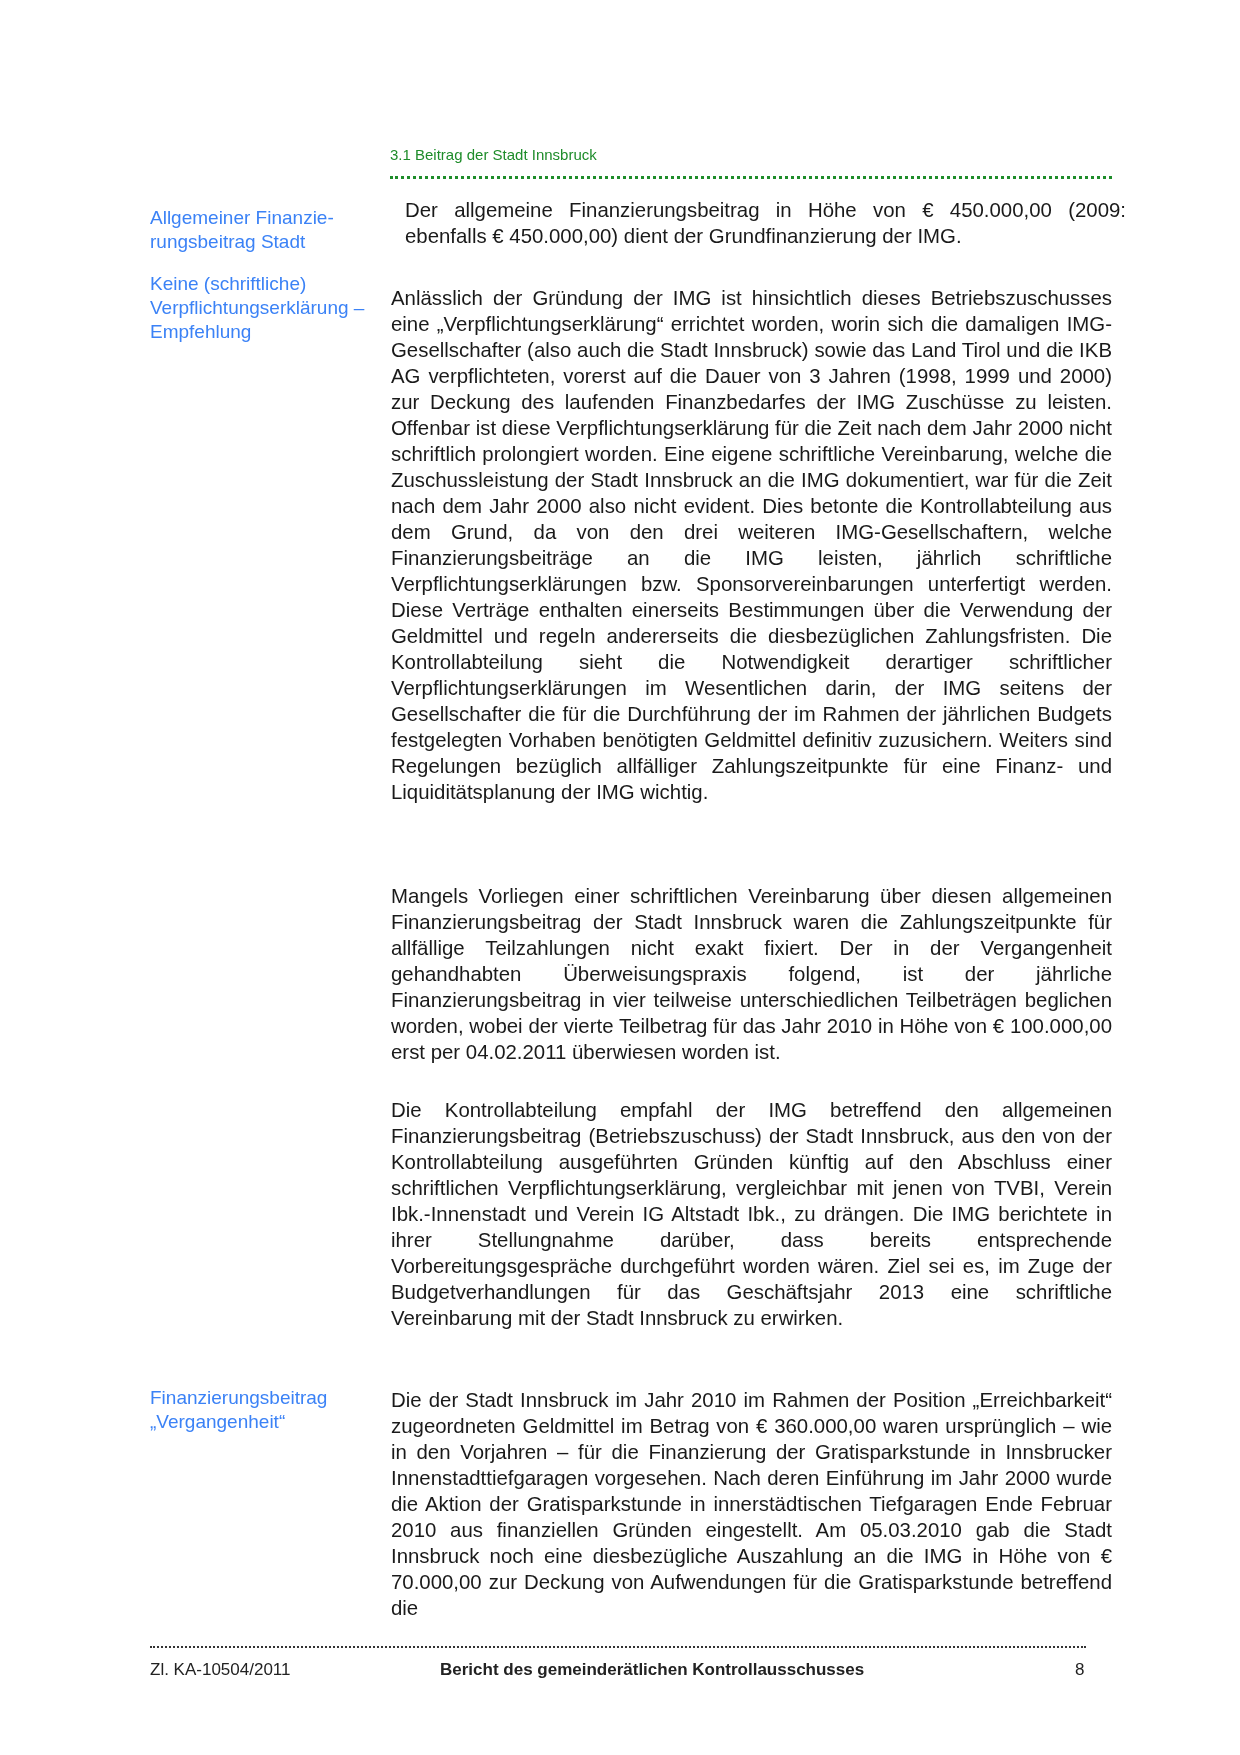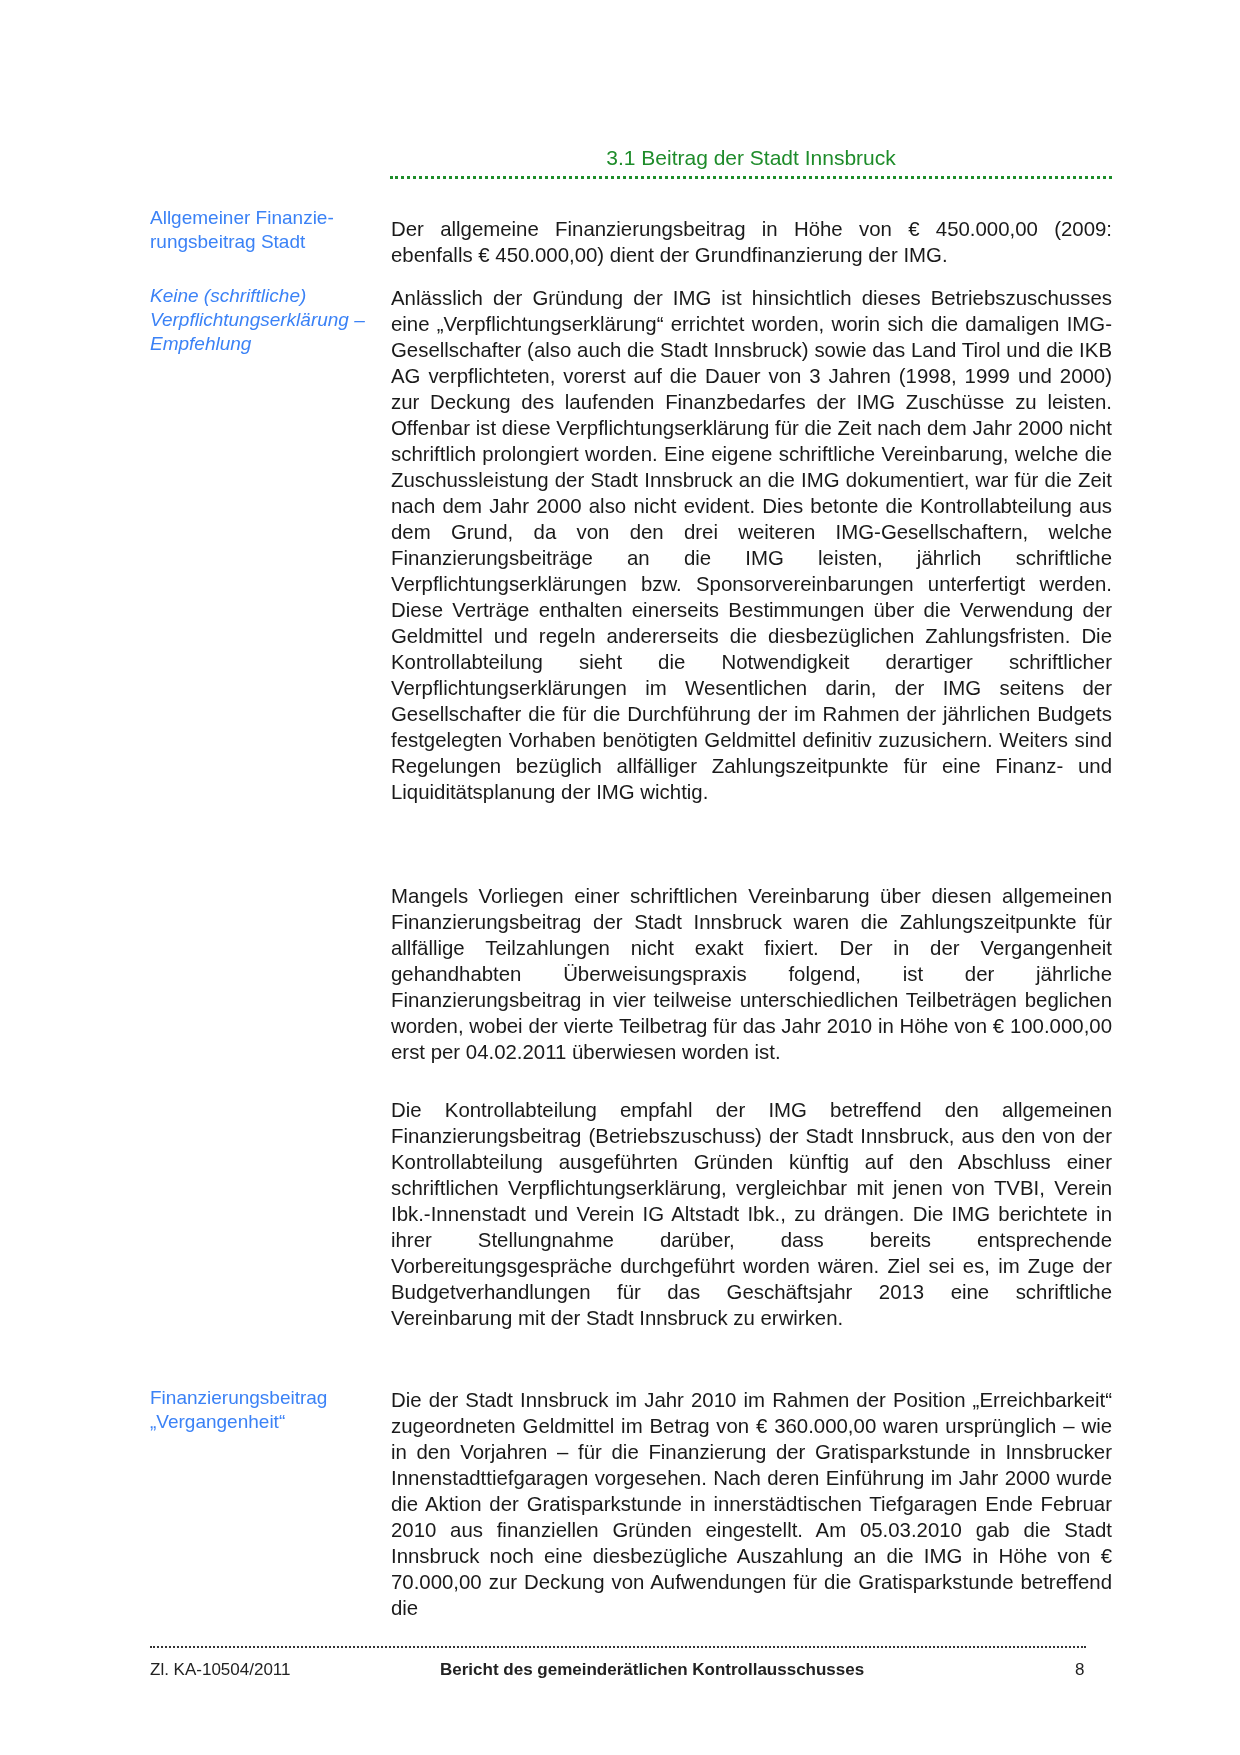--- a/index.html
+++ b/index.html
@@ -1,40 +1,40 @@
 <!DOCTYPE html>
 <html><head>
 <meta charset="utf-8">
 <style>
   html, body { margin: 0; padding: 0; background: #ffffff; }
   body { width: 1240px; height: 1755px; position: relative; overflow: hidden;
          font-family: "Liberation Sans", sans-serif; color: #1a1a1a; }
-  .header-title { position: absolute; left: 390px; width: 722px; top: 146px; text-align: center;
-                  font-size: 21px; color: #1e8c2a; }
+  .header-title { position: absolute; left: 390px; width: 722px; top: 146px; text-align: left;
+                  font-size: 15px; color: #1e8c2a; }
   .header-rule { position: absolute; left: 390px; width: 722px; top: 176px; height: 0;
                  border-top: 3px dotted #1e8c2a; }
   .side-label { position: absolute; left: 150px; width: 230px; font-size: 19px; line-height: 24px;
                 color: #3b82f6; }
   .para { position: absolute; left: 391px; width: 721px; font-size: 20.4px; line-height: 26px;
           text-align: justify; color: #1a1a1a; margin: 0; }
   .footer-rule { position: absolute; left: 150px; width: 936px; top: 1646px; height: 0;
                  border-top: 2px dotted #333; }
   .footer { position: absolute; top: 1660px; font-size: 17px; color: #222; }
 </style>
 </head>
 <body>
 
 <div class="header-title">3.1  Beitrag der Stadt Innsbruck</div>
 <div class="header-rule"></div>
 
 <div class="side-label" style="top:206px;">Allgemeiner Finanzie-<br>rungsbeitrag Stadt</div>
-<div class="side-label" style="top:284px;font-style:italic;">Keine (schriftliche) Verpflichtungserklärung – Empfehlung</div>
+<div class="side-label" style="top:272px;">Keine (schriftliche) Verpflichtungserklärung – Empfehlung</div>
 <div class="side-label" style="top:1386px;">Finanzierungsbeitrag „Vergangenheit“</div>
 
-<p class="para" style="top:216px;">Der allgemeine Finanzierungsbeitrag in Höhe von € 450.000,00 (2009: ebenfalls € 450.000,00) dient der Grundfinanzierung der IMG.</p>
+<p class="para" style="top:197px;margin-left:14px;">Der allgemeine Finanzierungsbeitrag in Höhe von € 450.000,00 (2009: ebenfalls € 450.000,00) dient der Grundfinanzierung der IMG.</p>
 <p class="para" style="top:285px;">Anlässlich der Gründung der IMG ist hinsichtlich dieses Betriebszuschusses eine „Verpflichtungserklärung“ errichtet worden, worin sich die damaligen IMG-Gesellschafter (also auch die Stadt Innsbruck) sowie das Land Tirol und die IKB AG verpflichteten, vorerst auf die Dauer von 3 Jahren (1998, 1999 und 2000) zur Deckung des laufenden Finanzbedarfes der IMG Zuschüsse zu leisten. Offenbar ist diese Verpflichtungserklärung für die Zeit nach dem Jahr 2000 nicht schriftlich prolongiert worden. Eine eigene schriftliche Vereinbarung, welche die Zuschussleistung der Stadt Innsbruck an die IMG dokumentiert, war für die Zeit nach dem Jahr 2000 also nicht evident. Dies betonte die Kontrollabteilung aus dem Grund, da von den drei weiteren IMG-Gesellschaftern, welche Finanzierungsbeiträge an die IMG leisten, jährlich schriftliche Verpflichtungserklärungen bzw. Sponsorvereinbarungen unterfertigt werden. Diese Verträge enthalten einerseits Bestimmungen über die Verwendung der Geldmittel und regeln andererseits die diesbezüglichen Zahlungsfristen. Die Kontrollabteilung sieht die Notwendigkeit derartiger schriftlicher Verpflichtungserklärungen im Wesentlichen darin, der IMG seitens der Gesellschafter die für die Durchführung der im Rahmen der jährlichen Budgets festgelegten Vorhaben benötigten Geldmittel definitiv zuzusichern. Weiters sind Regelungen bezüglich allfälliger Zahlungszeitpunkte für eine Finanz- und Liquiditätsplanung der IMG wichtig.</p>
 <p class="para" style="top:883px;">Mangels Vorliegen einer schriftlichen Vereinbarung über diesen allgemeinen Finanzierungsbeitrag der Stadt Innsbruck waren die Zahlungszeitpunkte für allfällige Teilzahlungen nicht exakt fixiert. Der in der Vergangenheit gehandhabten Überweisungspraxis folgend, ist der jährliche Finanzierungsbeitrag in vier teilweise unterschiedlichen Teilbeträgen beglichen worden, wobei der vierte Teilbetrag für das Jahr 2010 in Höhe von € 100.000,00 erst per 04.02.2011 überwiesen worden ist.</p>
 <p class="para" style="top:1097px;">Die Kontrollabteilung empfahl der IMG betreffend den allgemeinen Finanzierungsbeitrag (Betriebszuschuss) der Stadt Innsbruck, aus den von der Kontrollabteilung ausgeführten Gründen künftig auf den Abschluss einer schriftlichen Verpflichtungserklärung, vergleichbar mit jenen von TVBI, Verein Ibk.-Innenstadt und Verein IG Altstadt Ibk., zu drängen. Die IMG berichtete in ihrer Stellungnahme darüber, dass bereits entsprechende Vorbereitungsgespräche durchgeführt worden wären. Ziel sei es, im Zuge der Budgetverhandlungen für das Geschäftsjahr 2013 eine schriftliche Vereinbarung mit der Stadt Innsbruck zu erwirken.</p>
 <p class="para" style="top:1387px;">Die der Stadt Innsbruck im Jahr 2010 im Rahmen der Position „Erreichbarkeit“ zugeordneten Geldmittel im Betrag von € 360.000,00 waren ursprünglich – wie in den Vorjahren – für die Finanzierung der Gratisparkstunde in Innsbrucker Innenstadttiefgaragen vorgesehen. Nach deren Einführung im Jahr 2000 wurde die Aktion der Gratisparkstunde in innerstädtischen Tiefgaragen Ende Februar 2010 aus finanziellen Gründen eingestellt. Am 05.03.2010 gab die Stadt Innsbruck noch eine diesbezügliche Auszahlung an die IMG in Höhe von € 70.000,00 zur Deckung von Aufwendungen für die Gratisparkstunde betreffend die</p>
 
 <div class="footer-rule"></div>
 <div class="footer" style="left:150px;text-align:right;">Zl. KA-10504/2011</div>
 <div class="footer" style="left:440px;font-weight:bold;">Bericht des gemeinderätlichen Kontrollausschusses</div>
 <div class="footer" style="left:1075px;">8</div>
 

